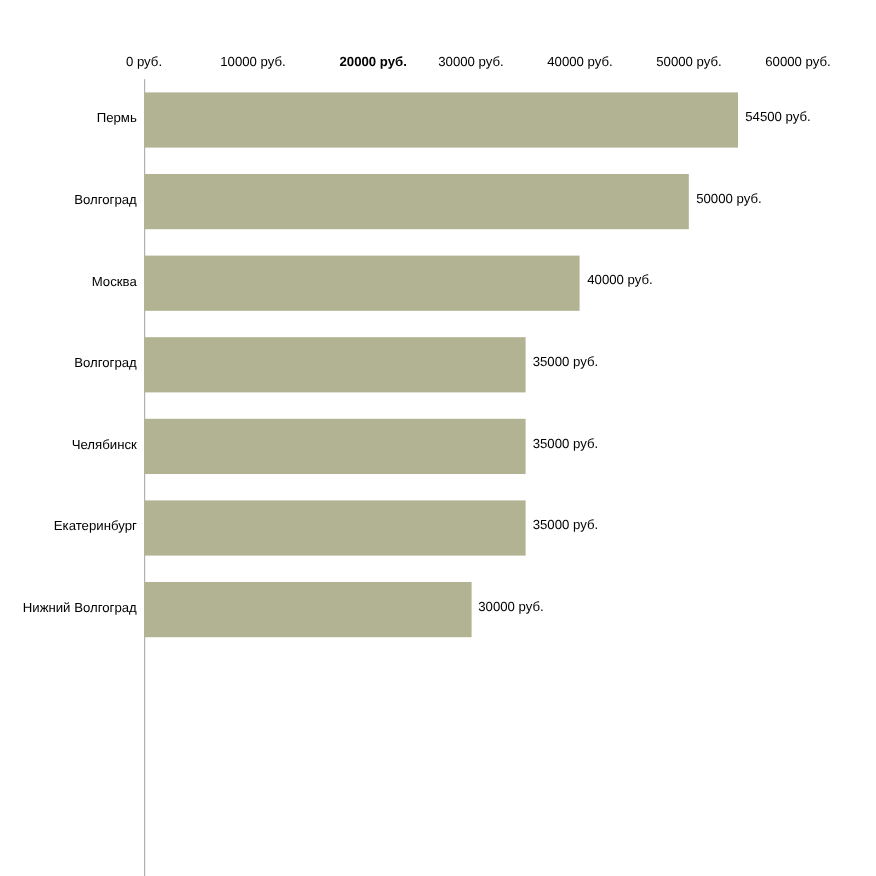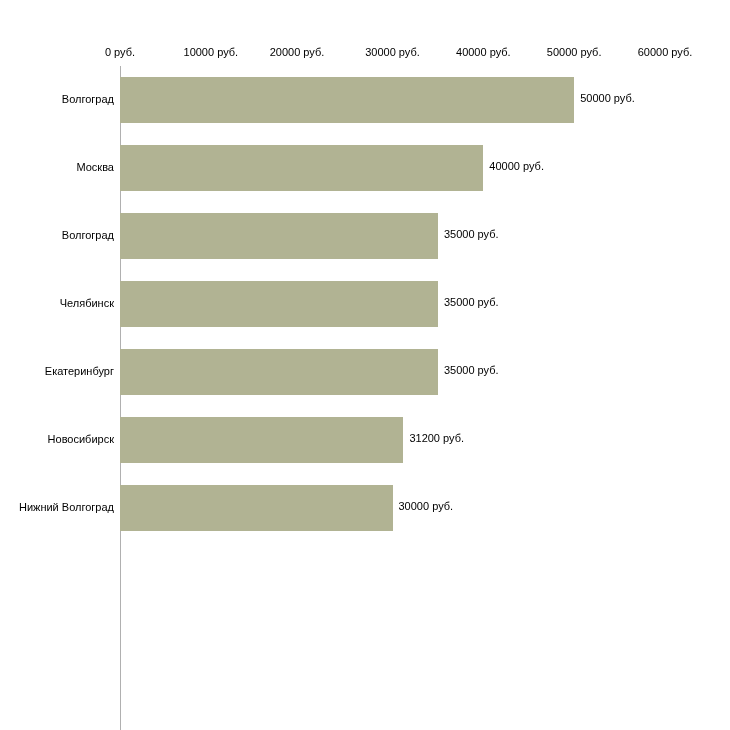--- a/index.html
+++ b/index.html
@@ -80,30 +80,35 @@
   }
 </style>
 </head>
 <body>
 
 <div id="chart-root">
 
   <div class="axis-top" id="x-axis">
       <div class="x-tick" style="left: 120px;">0 руб.</div>
       <div class="x-tick" style="left: 210.833px;">10000 руб.</div>
-      <div class="x-tick" style="left: 297px;">20000 руб.</div>
+      <div class="x-tick" style="left: 311px; font-weight: bold;">20000 руб.</div>
       <div class="x-tick" style="left: 392.5px;">30000 руб.</div>
       <div class="x-tick" style="left: 483.333px;">40000 руб.</div>
       <div class="x-tick" style="left: 574.167px;">50000 руб.</div>
       <div class="x-tick" style="left: 665px;">60000 руб.</div>
     </div>
 
   <div class="axis-line"></div>
 
   <div class="plot-area" id="plot-area">
+      <div class="row">
+        <div class="cat-label-wrap">Пермь</div>
+        <div class="bar" style="width: 495.042px; background: rgb(177, 179, 147);"></div>
+        <div class="bar-label" style="left: 501.042px;">54500 руб.</div>
+      </div>
       <div class="row">
         <div class="cat-label-wrap">Волгоград</div>
         <div class="bar" style="width: 454.167px; background: rgb(177, 179, 147);"></div>
         <div class="bar-label" style="left: 460.167px;">50000 руб.</div>
       </div>
       <div class="row">
         <div class="cat-label-wrap">Москва</div>
         <div class="bar" style="width: 363.333px; background: rgb(177, 179, 147);"></div>
         <div class="bar-label" style="left: 369.333px;">40000 руб.</div>
       </div>
@@ -116,24 +121,19 @@
         <div class="cat-label-wrap">Челябинск</div>
         <div class="bar" style="width: 317.917px; background: rgb(177, 179, 147);"></div>
         <div class="bar-label" style="left: 323.917px;">35000 руб.</div>
       </div>
       <div class="row">
         <div class="cat-label-wrap">Екатеринбург</div>
         <div class="bar" style="width: 317.917px; background: rgb(177, 179, 147);"></div>
         <div class="bar-label" style="left: 323.917px;">35000 руб.</div>
       </div>
       <div class="row">
-        <div class="cat-label-wrap">Новосибирск</div>
-        <div class="bar" style="width: 283.4px; background: rgb(177, 179, 147);"></div>
-        <div class="bar-label" style="left: 289.4px;">31200 руб.</div>
-      </div>
-      <div class="row">
         <div class="cat-label-wrap">Нижний Волгоград</div>
         <div class="bar" style="width: 272.5px; background: rgb(177, 179, 147);"></div>
         <div class="bar-label" style="left: 278.5px;">30000 руб.</div>
       </div>
     </div>
 
 </div>
 
 </body></html>

